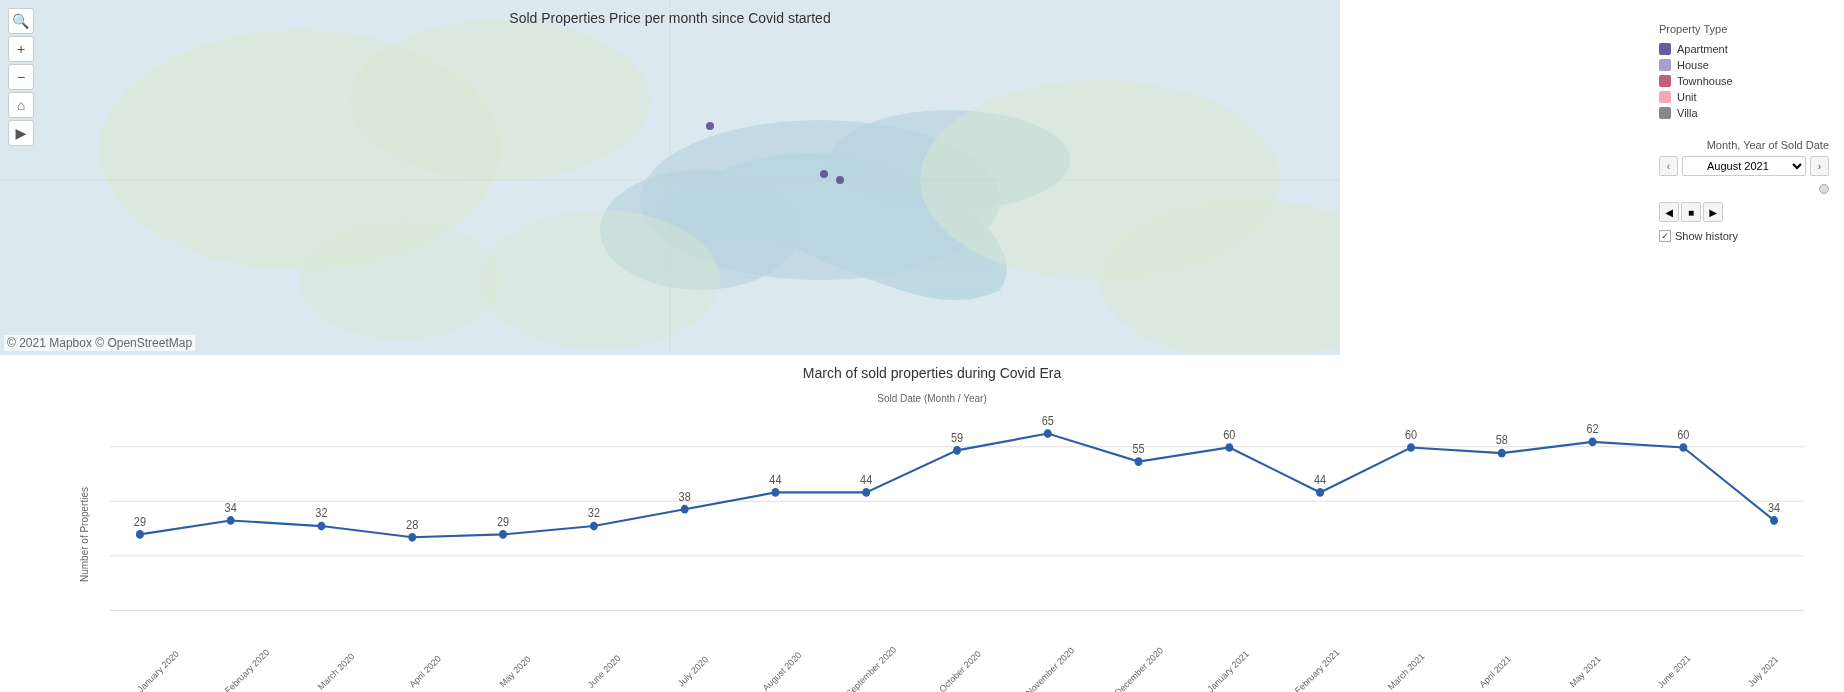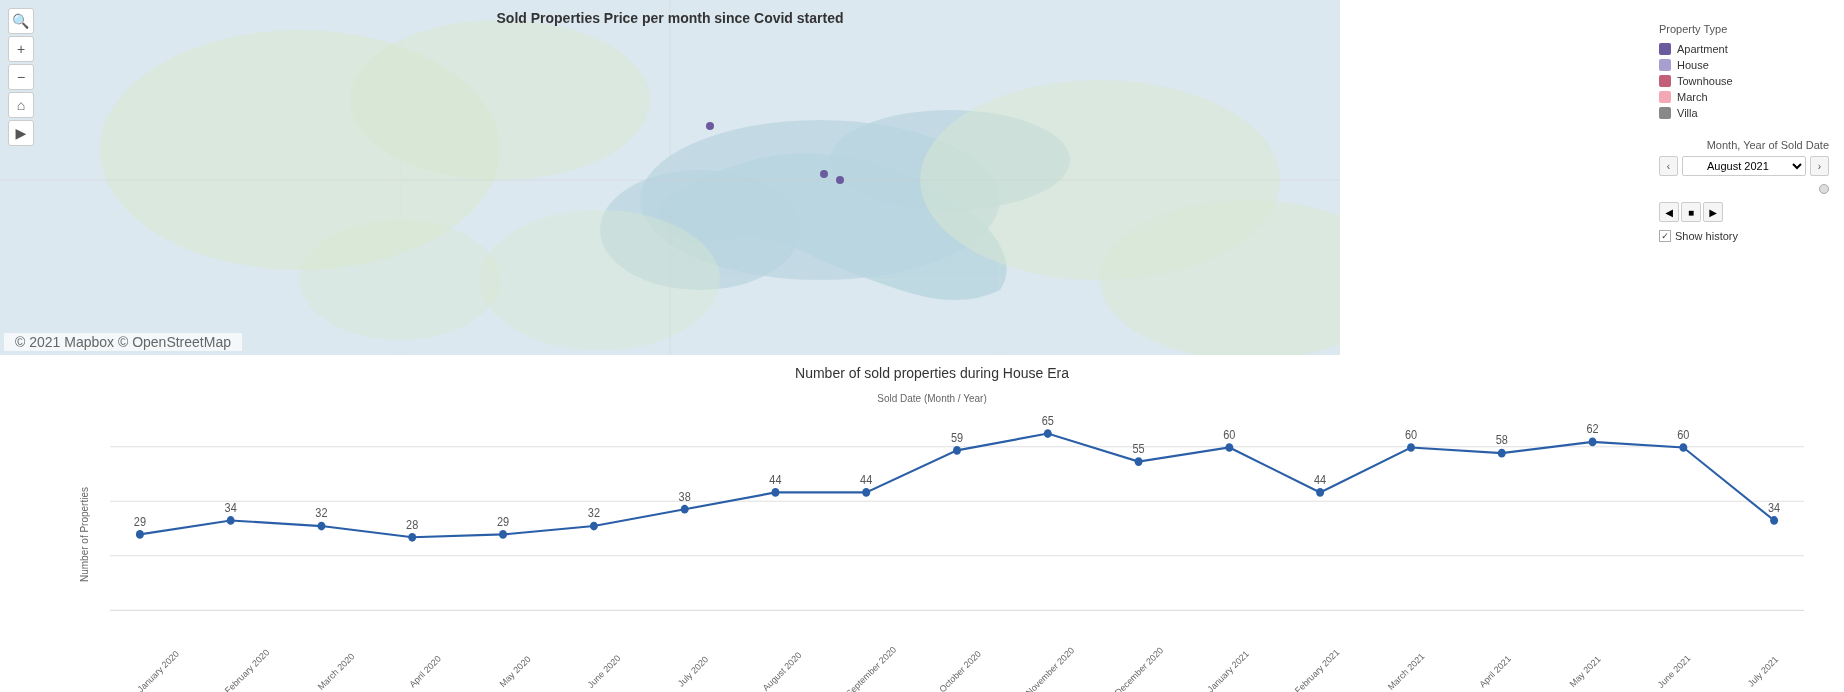--- a/index.html
+++ b/index.html
@@ -46,33 +46,33 @@
       font-size: 14px;
       color: #555;
     }
 
     .map-title {
       position: absolute;
       top: 10px;
       left: 50%;
       transform: translateX(-50%);
       font-size: 14px;
-      font-weight: bold;
+      font-weight: normal;
       color: #333;
       white-space: nowrap;
     }
 
     .map-attribution {
       position: absolute;
       bottom: 4px;
       left: 4px;
-      font-size: 14px;
+      font-size: 12px;
       color: #666;
       background: rgba(255,255,255,0.7);
-      padding: 1px 11px;
+      padding: 1px 3px;
     }
 
     
     .map-dot {
       position: absolute;
       width: 8px;
       height: 8px;
       border-radius: 50%;
       background: #6b5b9e;
     }
@@ -293,21 +293,21 @@
         <div class="legend-item">
           <div class="legend-color" style="background:#a89ed0"></div>
                      <span>House</span>
         </div>
         <div class="legend-item">
           <div class="legend-color" style="background:#c2607a"></div>
                      <span>Townhouse</span>
         </div>
         <div class="legend-item">
           <div class="legend-color" style="background:#f4a7b5"></div>
-                     <span>March</span>
+                     <span>Unit</span>
         </div>
         <div class="legend-item">
           <div class="legend-color" style="background:#888"></div>
                      <span>Villa</span>
         </div>
       </div>
 
     <div class="date-control-section">
       <div class="date-label">Month, Year of Sold Date</div>
       <div class="date-row">
@@ -329,21 +329,21 @@
       </div>
       <div class="show-history">
         <div class="checkbox-icon">✓</div>
         <span>Show history</span>
       </div>
     </div>
   </div>
 </div>
 
 <div id="chart-section">
-  <div class="chart-title">Number of sold properties during House Era</div>
+  <div class="chart-title">March of sold properties during Covid Era</div>
   <div class="chart-subtitle">Sold Date (Month / Year)</div>
 
   <div style="position:relative; display:flex; height:240px;">
 
     <div style="position:relative; width:50px; display:flex; align-items:center; justify-content:center;">
       <span style="font-size:10px; color:#666; transform:rotate(-90deg); white-space:nowrap; display:block; position:absolute;">Number of Properties</span>
     </div>
 
     <div style="flex:1; position:relative;">
       <svg id="line-chart" width="100%" height="100%" viewBox="0 0 1700 220" preserveAspectRatio="none">

